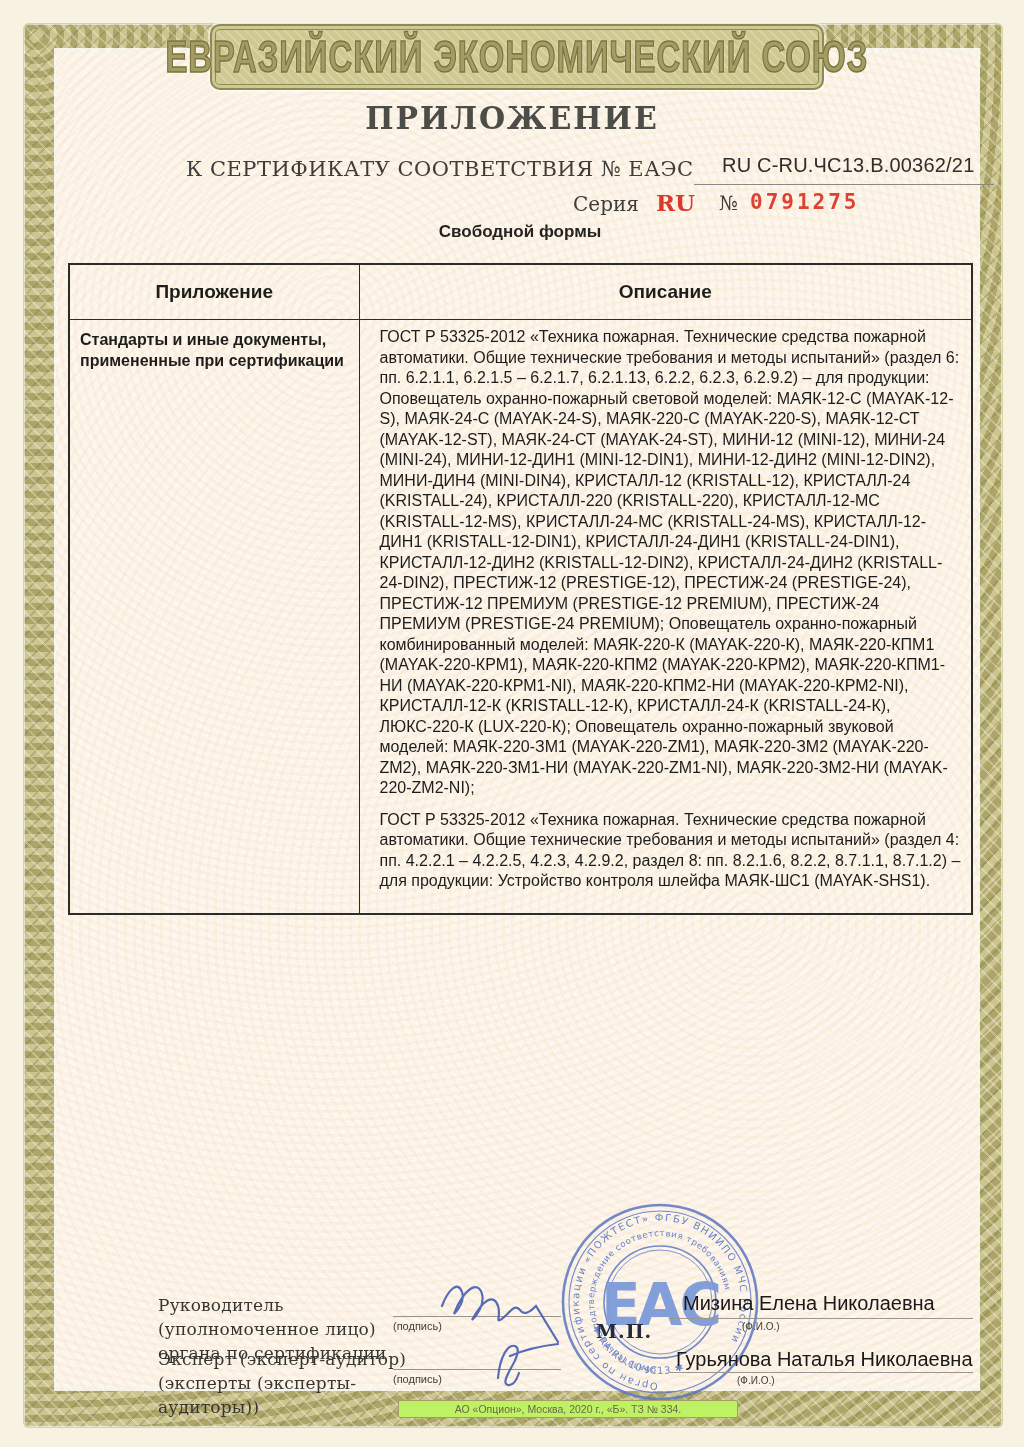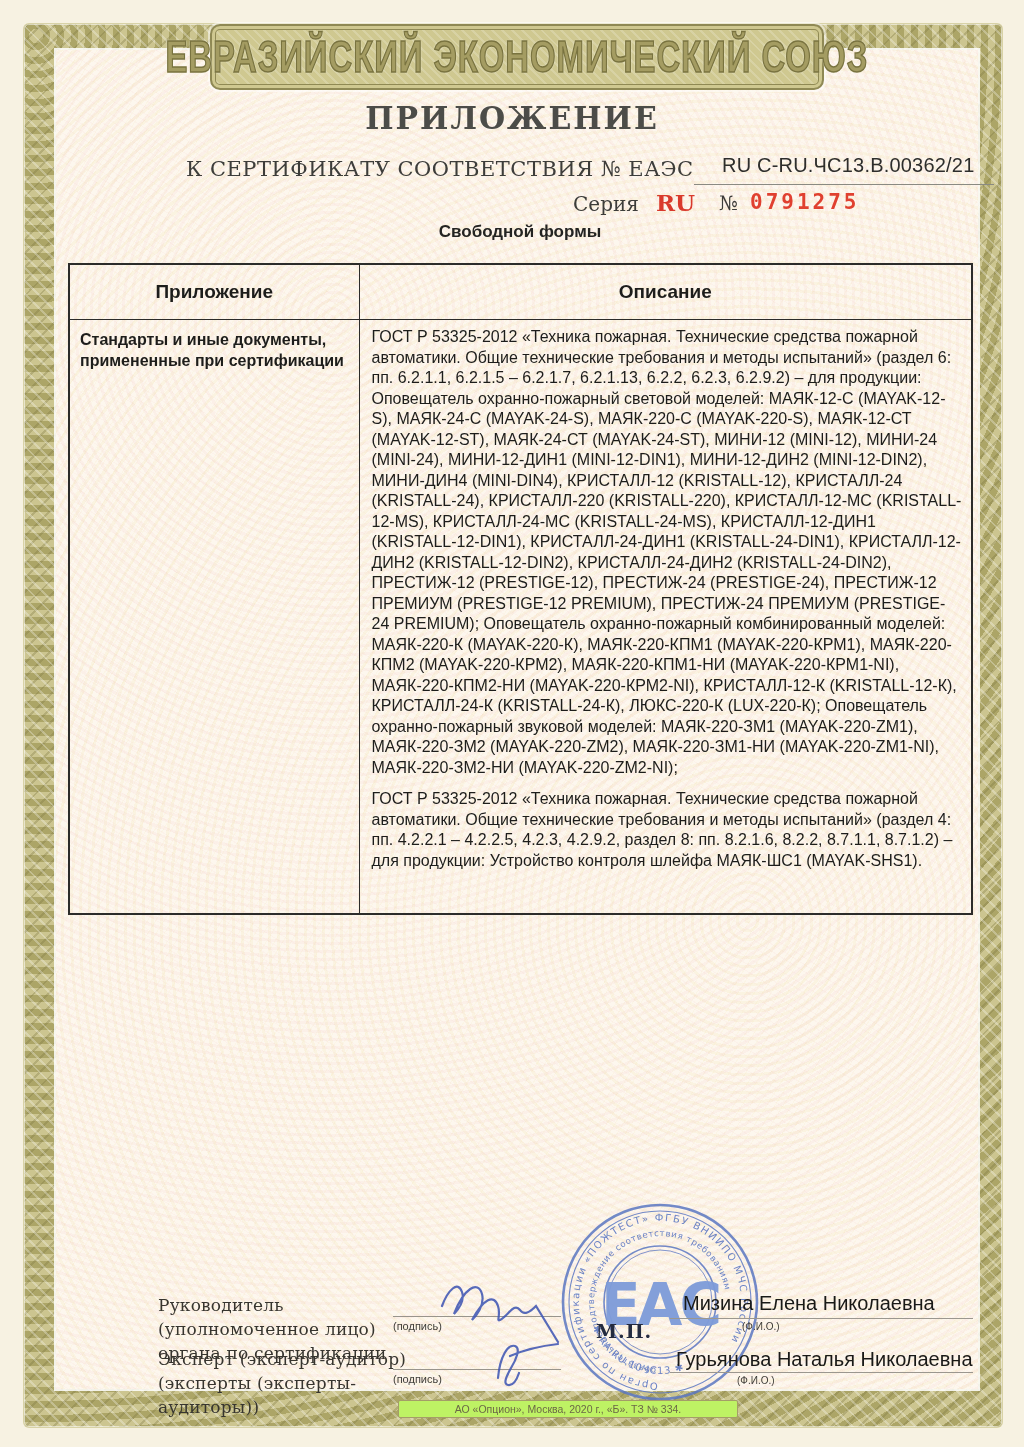--- a/index.html
+++ b/index.html
@@ -76,21 +76,21 @@
   .cert-table{
     position:absolute;left:68px;top:263px;width:905px;height:652px;z-index:4;
     border:2px solid #2c2c2a;border-collapse:collapse;table-layout:fixed;
     background:transparent;
   }
   .cert-table th,.cert-table td{border:1px solid #2c2c2a;vertical-align:top;}
   .cert-table th{height:52px;font-size:19px;font-weight:bold;color:#1d1d1b;text-align:center;vertical-align:middle;}
   .col-appendix{width:290px;}
   .cell-appendix{padding:9px 10px 0 10px;font-weight:bold;font-size:16px;line-height:21px;color:#1d1d1b;}
   .cell-desc{padding:7px 8px 0 12px;font-size:16px;line-height:20.5px;color:#1d1d1b;}
-  .cell-desc p{margin:0 0 11px 0;}
+  .cell-desc p{margin:0 0 11px 8px;}
   
   .sig-label{
     font-family:"DejaVu Serif","Liberation Serif",serif;
     font-size:17px;line-height:24px;color:#37352f;letter-spacing:.2px;
   }
   .lbl-head{left:158px;top:1293px;width:262px;}
   .lbl-expert{left:158px;top:1347px;width:276px;}
   .sig-line{height:0;border-bottom:1px solid #98948c;}
   .line1{left:393px;top:1316px;width:168px;}
   .line2{left:393px;top:1369px;width:168px;}

